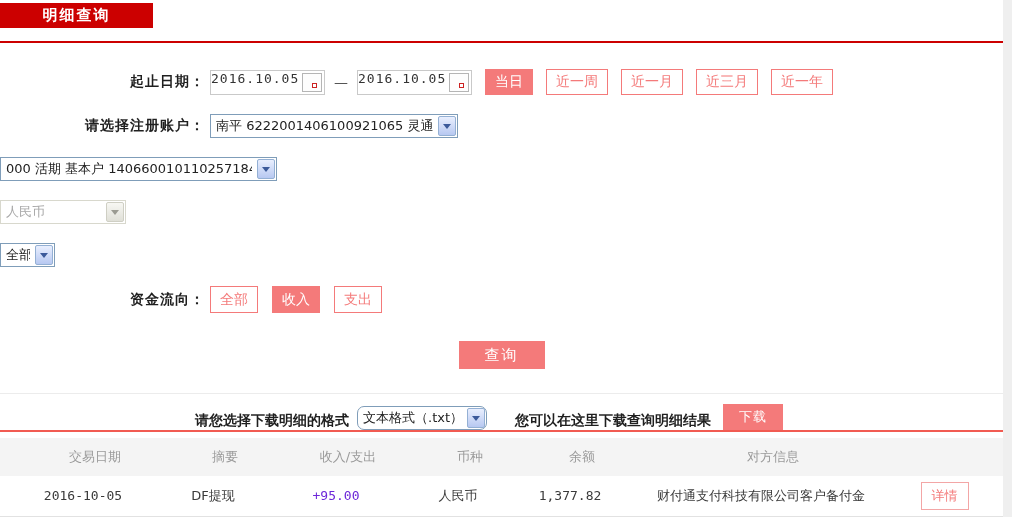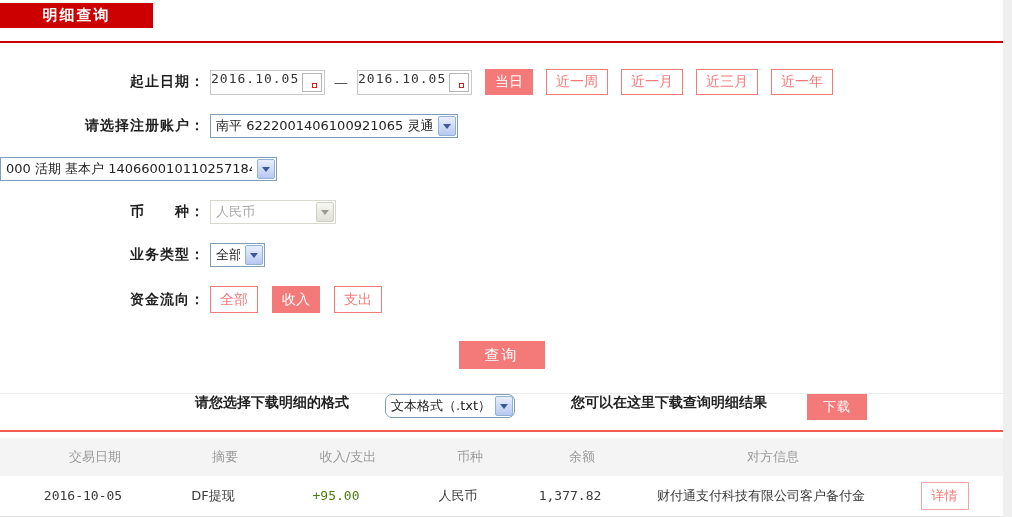--- a/index.html
+++ b/index.html
@@ -102,21 +102,21 @@
 
   .query-row { text-align:center; padding:9px 0 24px 0; }
   .query-btn {
     width:86px; height:28px; background:#f47a7a; color:#fff;
     border:none; font-size:15px; font-family:inherit; letter-spacing:2px; cursor:pointer;
   }
 
   
   .download {
     height:37px; border-top:1px solid #ececec;
-    display:flex; align-items:flex-start; padding-left:195px;gap:28px;
+    display:flex; align-items:flex-end; padding-left:195px;
   }
   .dl-label { font-size:14px; font-weight:bold; color:#1f1f1f; margin-right:8px; }
   .dl-hint  { font-size:14px; font-weight:bold; color:#1f1f1f; margin-left:28px; }
   .dl-btn {
     margin-left:12px; width:60px; height:26px; background:#f47a7a; color:#fff;
     border:none; font-size:13px; font-family:inherit; letter-spacing:1px; cursor:pointer;
   }
 
   .red-divider { height:2px; background:#f15b52; }
   .gap { height:6px; background:#fff; }
@@ -125,21 +125,21 @@
   table { border-collapse:collapse; width:1003px; table-layout:fixed; }
   thead th {
     height:38px; background:#f4f4f4; color:#9a9a9a;
     font-size:13px; font-weight:normal; text-align:center;padding-left:24px;
   }
   tbody td {
     height:40px; background:#fff; color:#3a3a3a; font-size:13px;
     text-align:center; border-bottom:1px solid #e2e2e2;
   }
   .mono { font-family:"DejaVu Sans Mono", monospace; }
-  .amount { color:#4d7c0f; }
+  .amount { color:#6d28d9; }
   .detail-btn {
     display:inline-block; padding:4px 10px; background:#fff;
     border:1px solid #f3a6a6; color:#f47a7a; font-size:13px;
     font-family:inherit; cursor:pointer;
   }
 </style>
 </head>
 <body>
 
 <div class="page">
@@ -185,31 +185,29 @@
     <div class="form-row">
       <div class="xp-select w-sub">
         <span class="val">000 活期 基本户 1406600101102571848</span>
         <span class="xp-arrow">
             <span class="tri"></span>
           </span>
       </div>
     </div>
 
     <div class="form-row">
-      <div class="form-label">币　　种：</div>
       <div class="xp-select disabled w-currency">
         <span class="val">人民币</span>
         <span class="xp-arrow">
             <span class="tri"></span>
           </span>
       </div>
     </div>
 
     <div class="form-row">
-      <div class="form-label">业务类型：</div>
       <div class="xp-select w-biz">
         <span class="val">全部</span>
         <span class="xp-arrow">
             <span class="tri"></span>
           </span>
       </div>
     </div>
 
     <div class="form-row">
       <div class="form-label">资金流向：</div>

